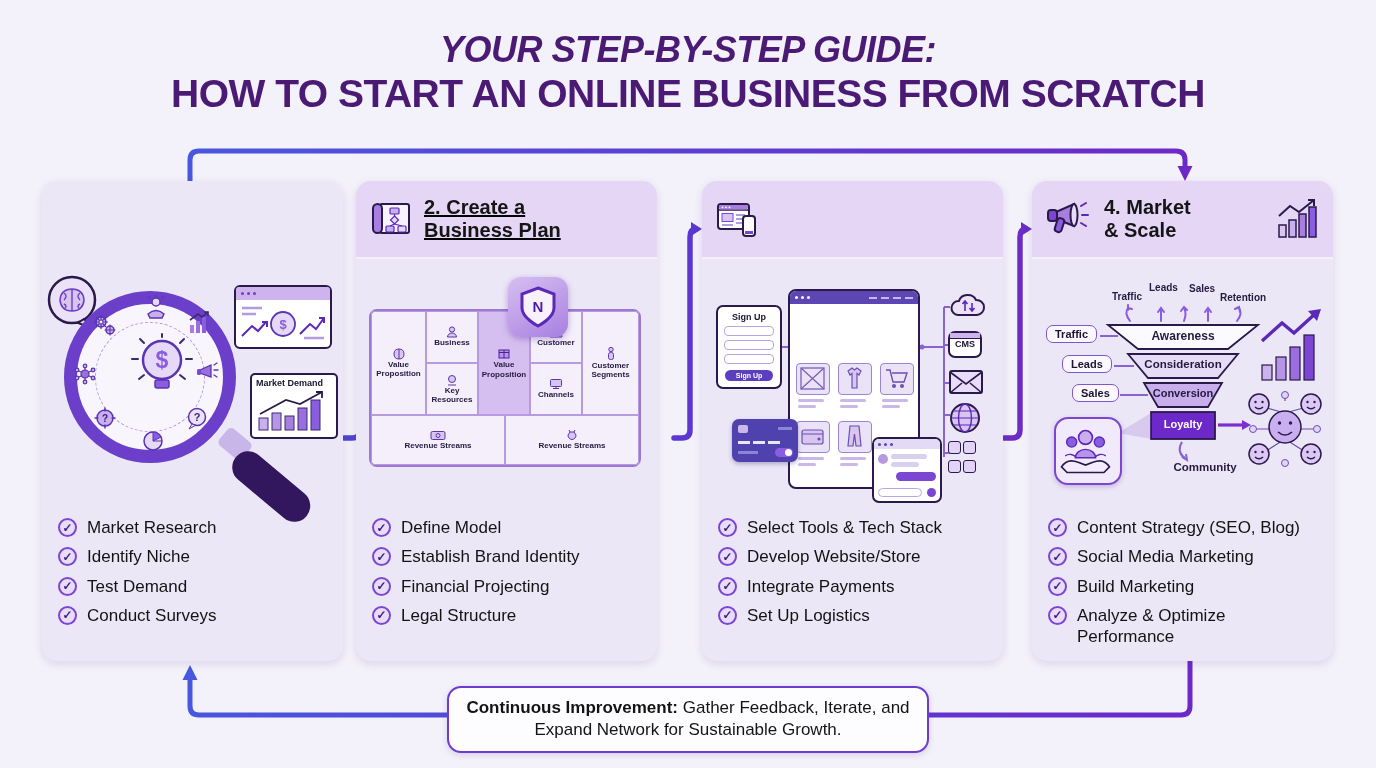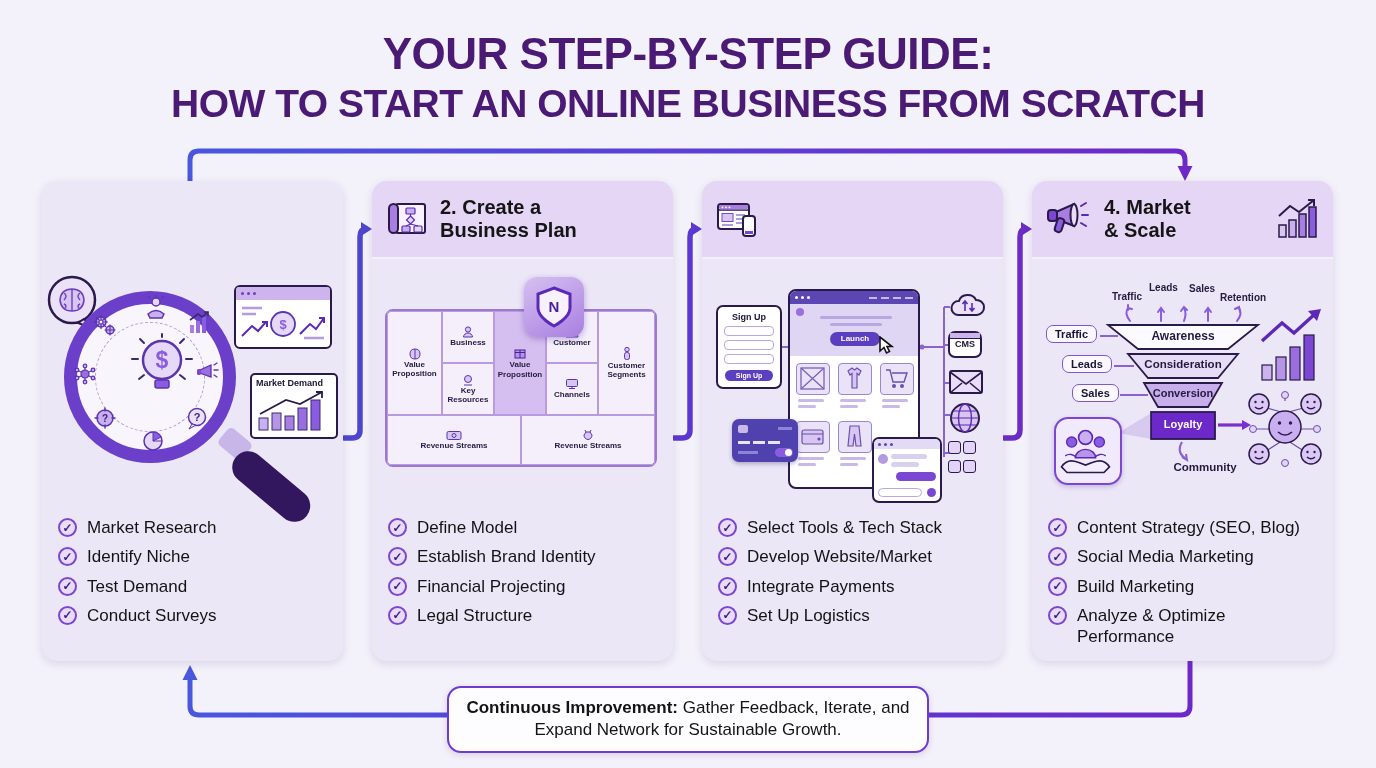--- a/index.html
+++ b/index.html
@@ -1,21 +1,21 @@
 <!DOCTYPE html>
 <html><head>
 <meta charset="utf-8">
 <style>
   html,body{margin:0;padding:0;}
   body{width:1376px;height:768px;position:relative;overflow:hidden;
        background:#f3f1f9;font-family:"Liberation Sans",sans-serif;}
   
   .title{position:absolute;top:28px;left:0;width:1376px;text-align:center;color:#4a1a75;
          font-weight:bold;line-height:1.2;letter-spacing:-0.5px;}
-  .title .l1{font-size:44px;}
+  .title .l1{font-size:36px;font-style:italic;}
   .title .l2{font-size:39px;}
   
   .overlay{position:absolute;left:0;top:0;z-index:1;}
   
   .card{position:absolute;top:181px;width:301px;height:480px;border-radius:15px;
         background:#ece7f7;box-shadow:0 3px 8px rgba(80,50,140,.14);z-index:2;}
   .card-hd{height:78px;background:#e4d6f4;border-radius:15px 15px 0 0;display:flex;
            align-items:center;gap:10px;padding:0 12px;box-sizing:border-box;
            border-bottom:2px solid #f4f0fb;}
   .card-ttl{font-size:20px;font-weight:bold;color:#151515;line-height:1.15;}
@@ -243,21 +243,21 @@
         <span class="chk">✓</span>
         <span class="li-txt">Test Demand</span>
       </div>
     <div class="li">
         <span class="chk">✓</span>
         <span class="li-txt">Conduct Surveys</span>
       </div>
   </div>
 </div>
 
-<div class="card" style="left:372px;">
+<div class="card" style="left:356px;text-decoration:underline;">
   <div class="card-hd">
     <svg width="46" height="40" viewBox="0 0 46 40">
       <rect x="12" y="5" width="29" height="29" rx="2" fill="#f7f2fd" stroke="#2a1a4a" stroke-width="2"></rect>
       <rect x="5" y="5" width="9" height="29" rx="4.5" fill="#a87fe0" stroke="#2a1a4a" stroke-width="2"></rect>
       <rect x="22" y="9" width="9" height="6" rx="1" fill="#c9aef0" stroke="#5b28b8" stroke-width="1.2"></rect>
       <polygon points="26.5,17 30.5,21 26.5,25 22.5,21" fill="#e6d9f8" stroke="#5b28b8" stroke-width="1.2"></polygon>
       <rect x="18" y="27" width="8" height="6" rx="1" fill="#c9aef0" stroke="#5b28b8" stroke-width="1.2"></rect>
       <rect x="30" y="27" width="8" height="6" rx="1" fill="#e6d9f8" stroke="#5b28b8" stroke-width="1.2"></rect>
       <path d="M26.5,15 v2 M26.5,25 l-4.5,2 M26.5,25 l7.5,2" fill="none" stroke="#5b28b8" stroke-width="1.2"></path>
     </svg>
@@ -402,29 +402,20 @@
         <span class="dot"></span>
           <span class="dot"></span>
           <span class="dot"></span>
         <span style="margin-left:auto;display:flex;gap:4px;">
           <span style="width:8px;height:2px;background:#c9b8e8;"></span>
             <span style="width:8px;height:2px;background:#c9b8e8;"></span>
           <span style="width:8px;height:2px;background:#c9b8e8;"></span>
             <span style="width:8px;height:2px;background:#c9b8e8;"></span>
         </span>
       </div>
-      <div class="hero">
-        <div style="position:absolute;left:6px;top:4px;width:8px;height:8px;border-radius:50%;background:#9a6ede;"></div>
-        <div class="linebar" style="position:absolute;left:30px;top:12px;width:72px;"></div>
-        <div class="linebar" style="position:absolute;left:40px;top:19px;width:52px;"></div>
-        <div style="position:absolute;left:40px;top:28px;width:50px;height:14px;background:#5b3fc0;border-radius:8px;color:#fff;font-size:8px;font-weight:bold;text-align:center;line-height:14px;">Launch</div>
-        <svg style="position:absolute;left:88px;top:32px;" width="18" height="20">
-          <polygon points="2,1 2,15 6,11.5 8.5,17 11.5,15.5 9,10.5 14,10.5" fill="#fff" stroke="#111" stroke-width="1.6"></polygon>
-        </svg>
-      </div>
 
       <div class="tile" style="left:6px;top:72px;">
         <svg width="31" height="29">
             <rect x="4" y="4" width="23" height="21" fill="none" stroke="#7b62b8" stroke-width="1.3"></rect>
             <path d="M4,4 L27,25 M27,4 L4,25" stroke="#7b62b8" stroke-width="1.3"></path>
           </svg>
       </div>
       <div class="tile" style="left:48px;top:72px;">
         <svg width="31" height="29">
             <path d="M9,7 L13,4 L15.5,6 L18,4 L22,7 L20,11 L18,9.5 L18,24 L13,24 L13,9.5 L11,11 Z" fill="#d8c5f0" stroke="#6b4fb0" stroke-width="1.2"></path>
@@ -508,21 +499,21 @@
       <span class="soc"></span><span class="soc"></span><span class="soc"></span><span class="soc"></span>
     </div>
   </div>
   <div class="list">
     <div class="li">
         <span class="chk">✓</span>
         <span class="li-txt">Select Tools &amp; Tech Stack</span>
       </div>
     <div class="li">
         <span class="chk">✓</span>
-        <span class="li-txt">Develop Website/Market</span>
+        <span class="li-txt">Develop Website/Store</span>
       </div>
     <div class="li">
         <span class="chk">✓</span>
         <span class="li-txt">Integrate Payments</span>
       </div>
     <div class="li">
         <span class="chk">✓</span>
         <span class="li-txt">Set Up Logistics</span>
       </div>
   </div>

